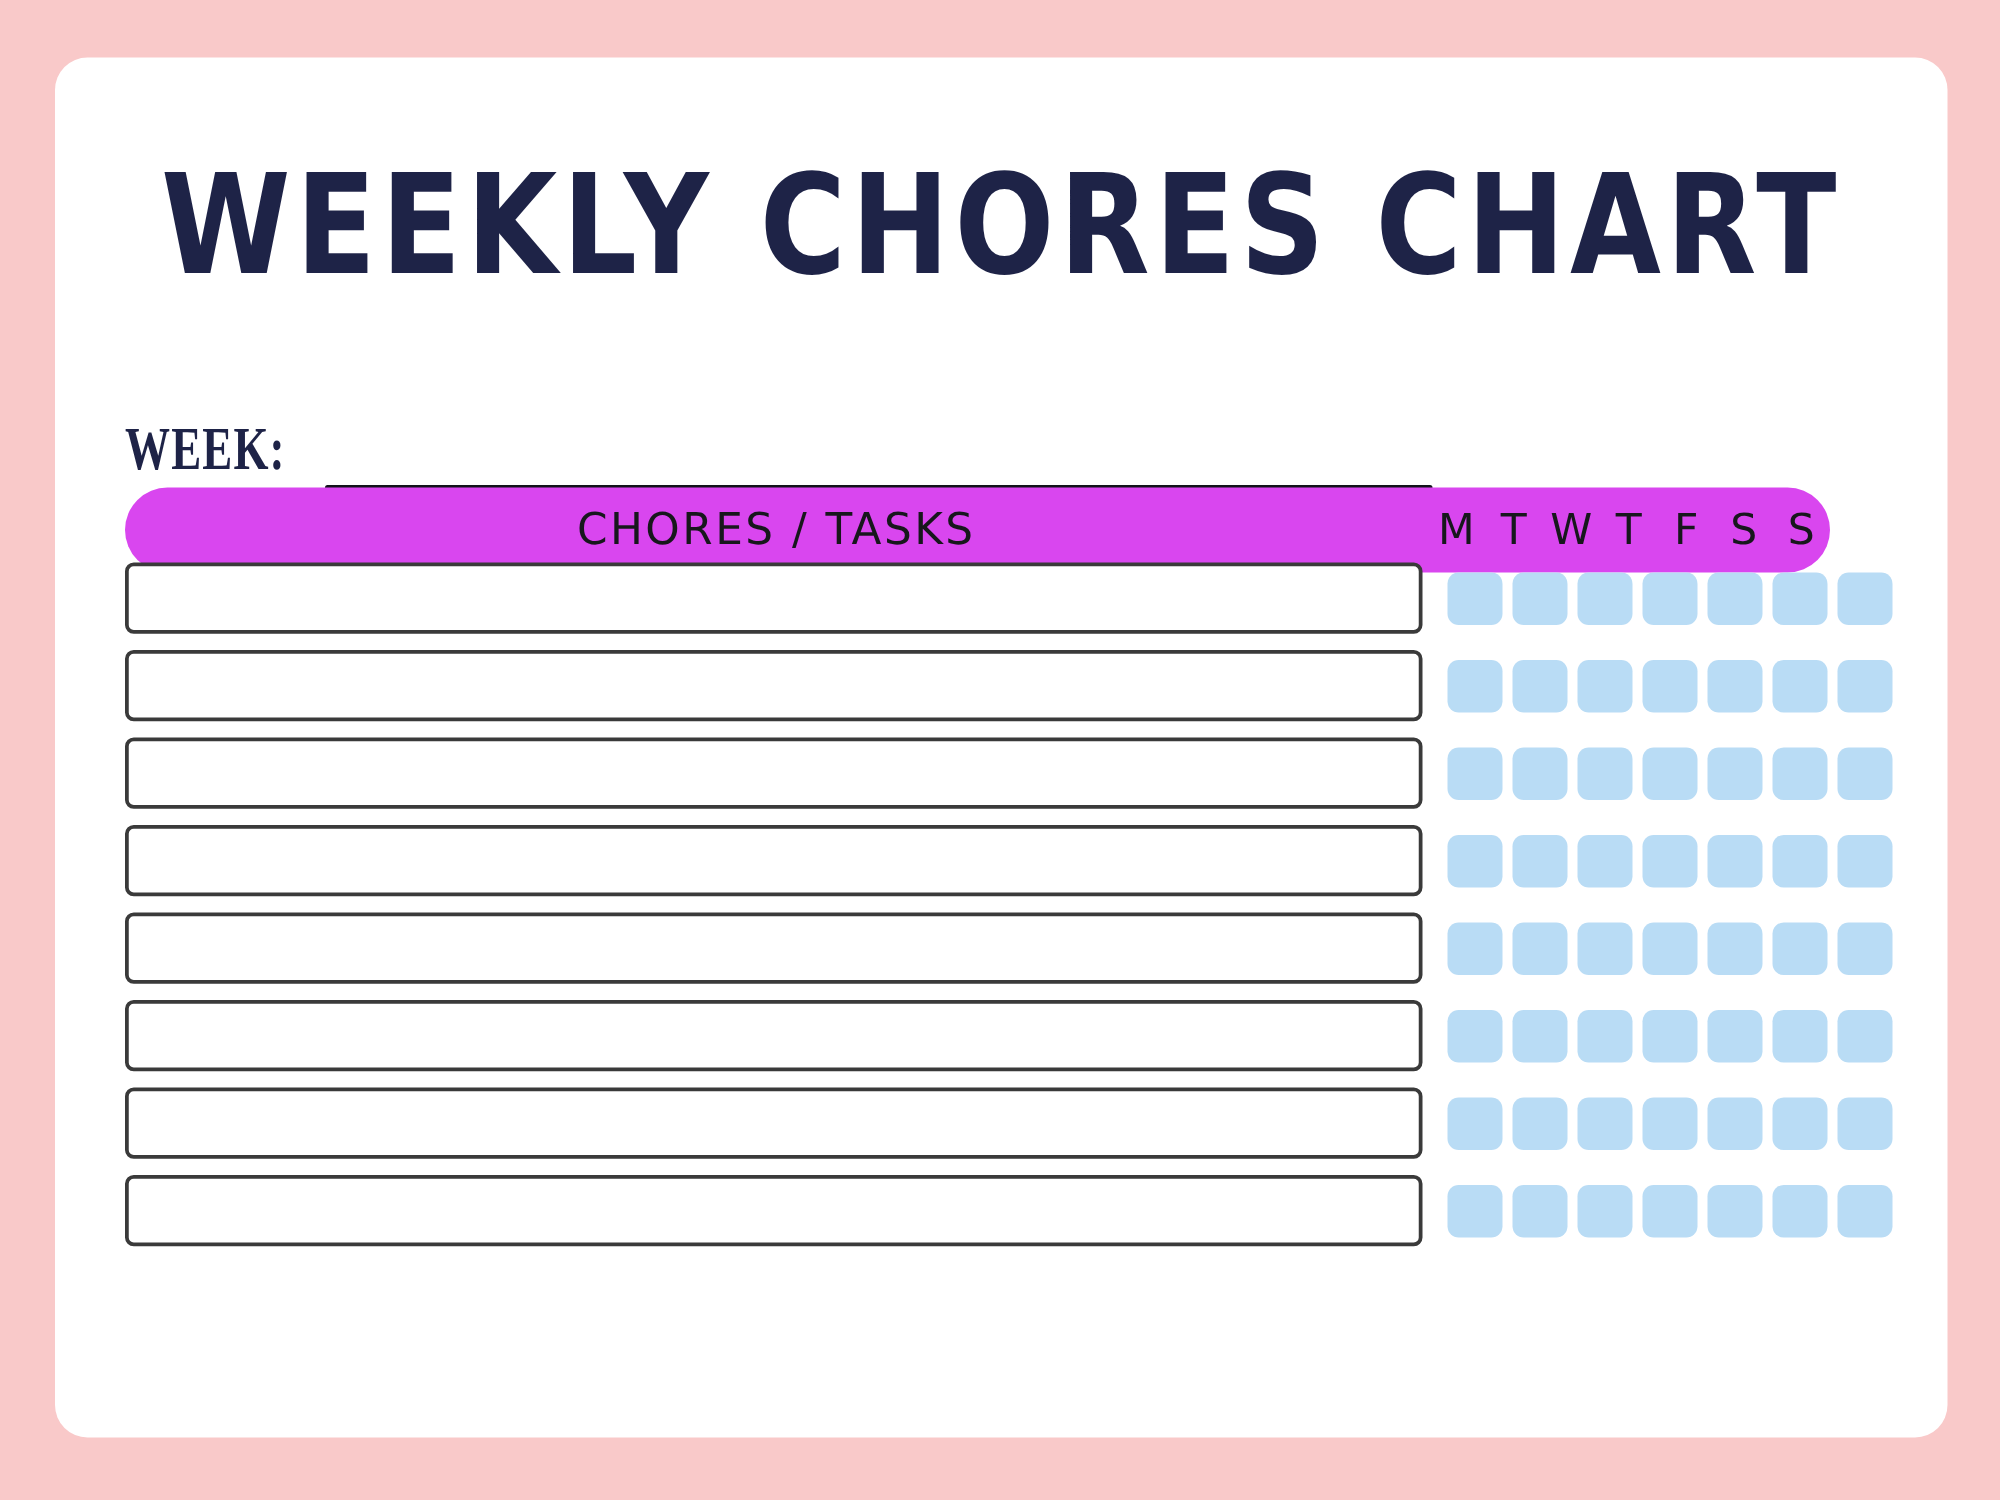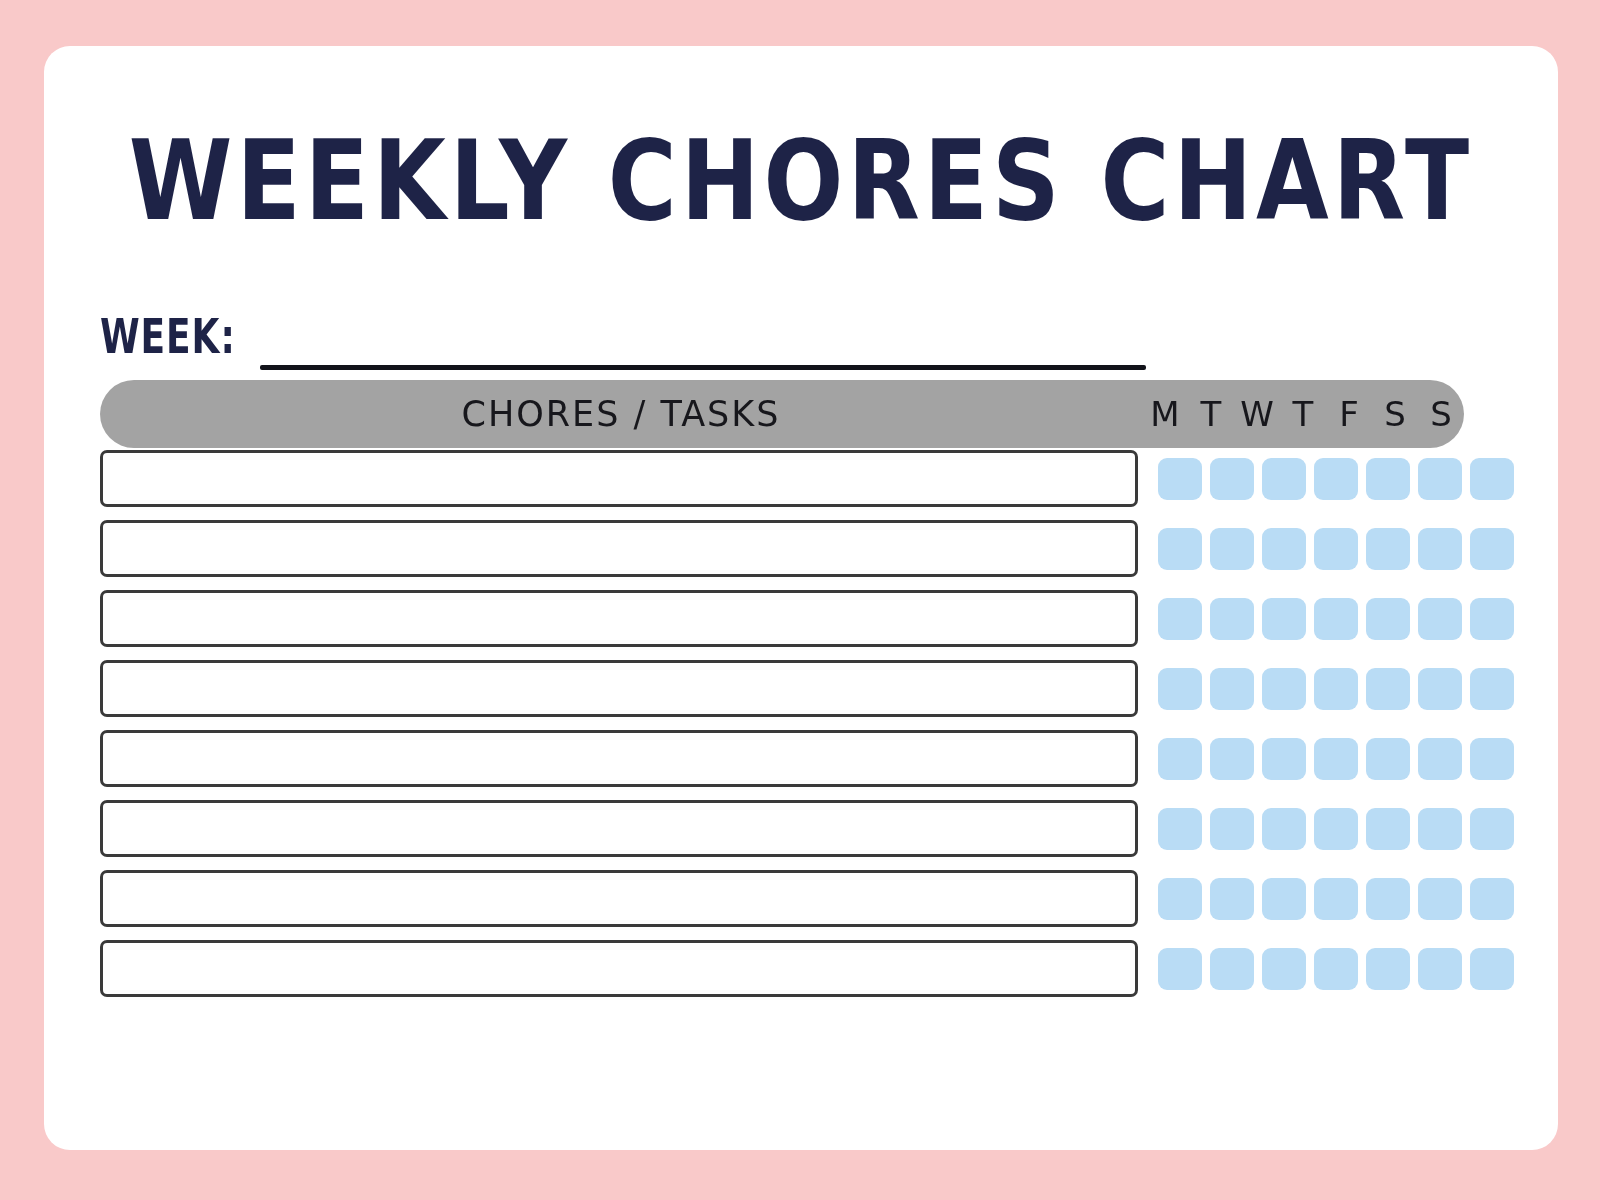--- a/index.html
+++ b/index.html
@@ -39,23 +39,24 @@
     letter-spacing: 4px;
     color: #1e2347;
     white-space: nowrap;
     transform: scaleY(1.18);
     transform-origin: center top;
   }
   
   #week-row {
     position: absolute;
     left: 56px;
-    top: 257px;
+    top: 280px;
     width: 1060px;
     height: 70px;
+    font-family: Liberation Serif, serif;
   }
   #week-label {
     position: absolute;
     left: 0;
     top: 0;
     font-size: 40px;
     line-height: 54px;
     font-weight: 700;
     letter-spacing: 1px;
     color: #1e2347;
@@ -69,24 +70,24 @@
     top: 62px;
     width: 886px;
     height: 5px;
     background: #12131a;
     border-radius: 2px;
   }
   
   #header-bar {
     position: absolute;
     left: 56px;
-    top: 334px;
+    top: 344px;
     width: 1364px;
     height: 68px;
-    background: #a3a3a3;
+    background: #d946ef;
     border-radius: 34px;
   }
   #header-bar-title {
     position: absolute;
     left: 0;
     top: 0;
     width: 1042px;
     height: 68px;
     line-height: 68px;
     text-align: center;

